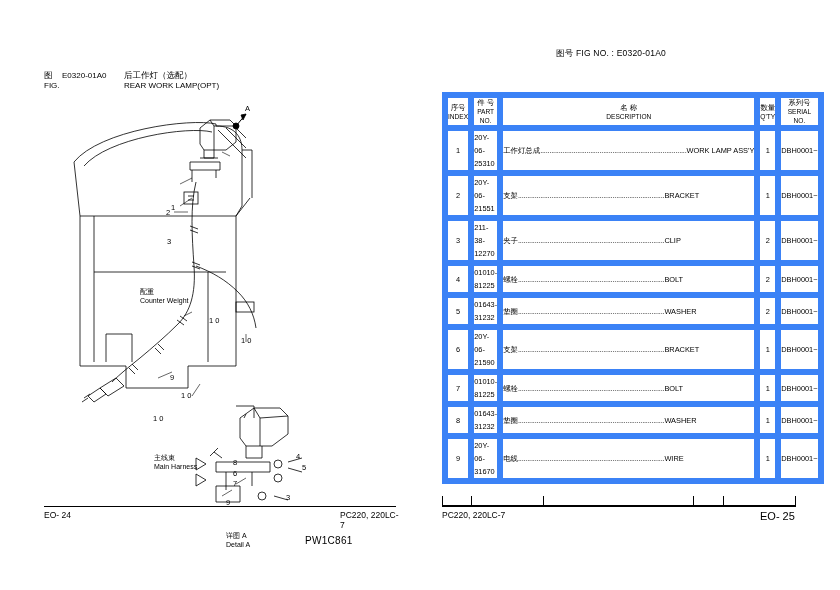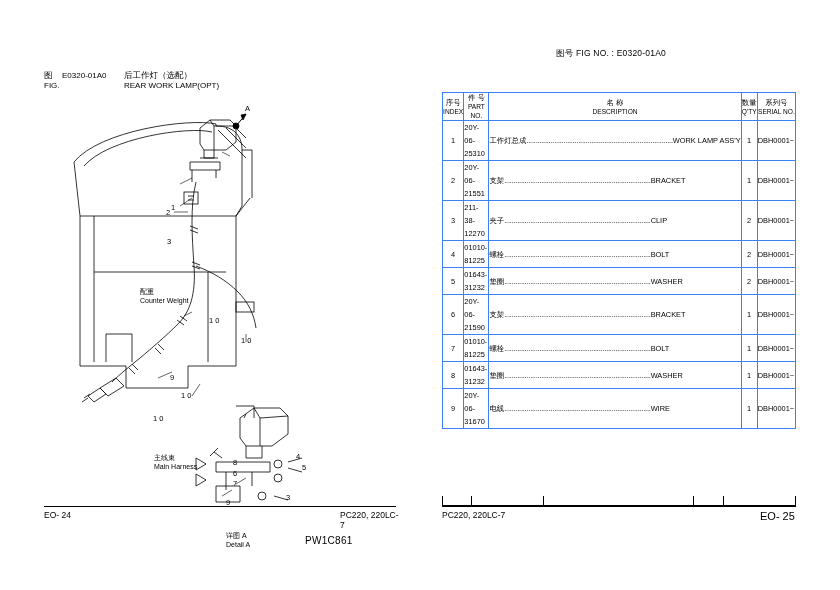--- a/index.html
+++ b/index.html
@@ -40,21 +40,21 @@
   .lp-model  { position:absolute; left:300px; top:444px; font-size:8.5px; }
 
   
   .right-page { position:absolute; left:438px; top:66px; width:362px; height:460px; }
 
   table.parts {
     position:absolute; left:4px; top:26px; width:354px;
     border-collapse:collapse; font-size:7.4px;
   }
   table.parts th, table.parts td {
-    border:1px solid #3b82f6; padding:0; height:13px; line-height:13px;margin-left:12px;
+    border:6px solid #3b82f6; padding:0; height:13px; line-height:13px;margin-left:12px;
   }
   table.parts thead th { height:20px; line-height:9px; font-weight:normal; text-align:center; }
   th.c-index { width:28px; }
   th.c-part  { width:72px; }
   th.c-desc  { width:150px; }
   th.c-qty   { width:30px; }
   th.c-serial{ width:74px; }
   .hdr-cn { display:block; font-size:7.4px; }
   .hdr-en { display:block; font-size:6.6px; }
 

